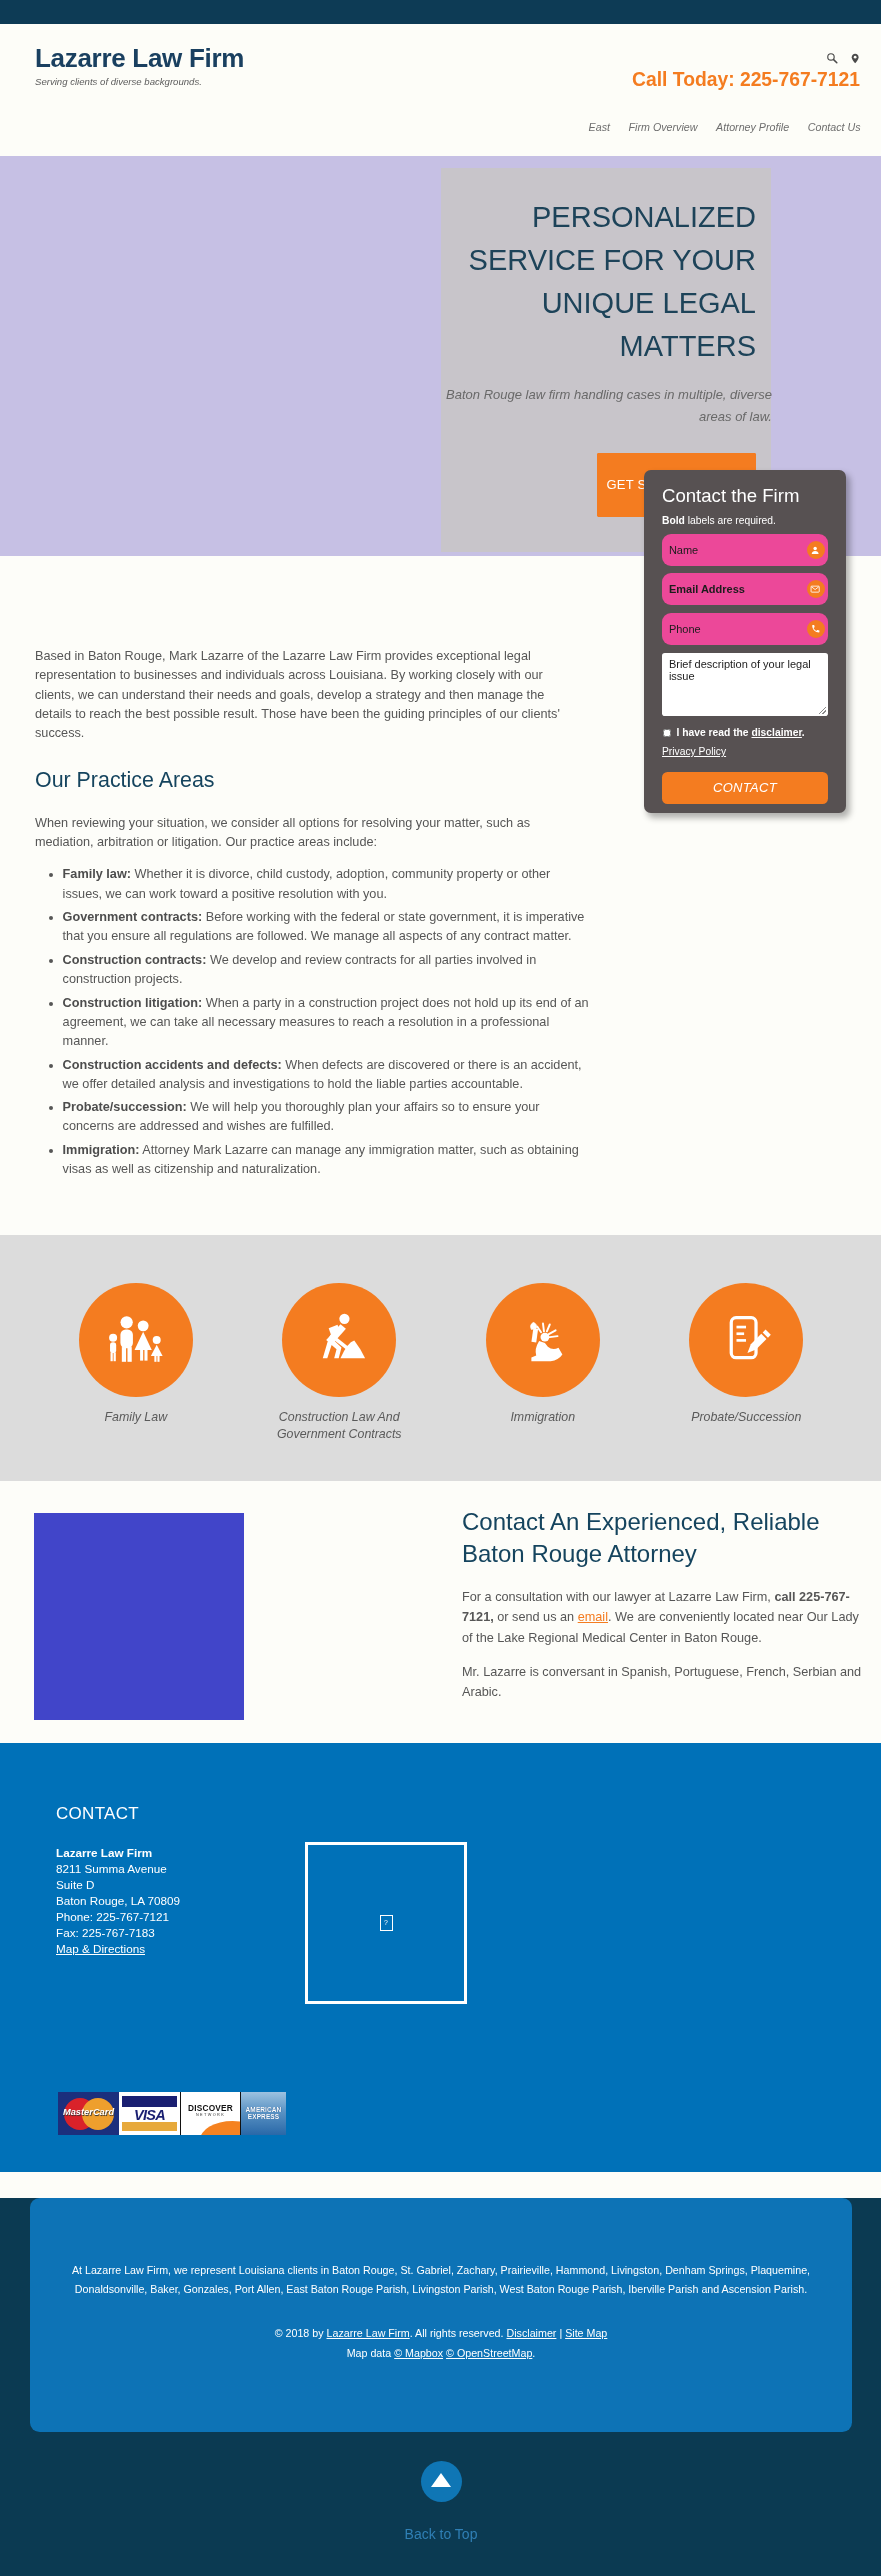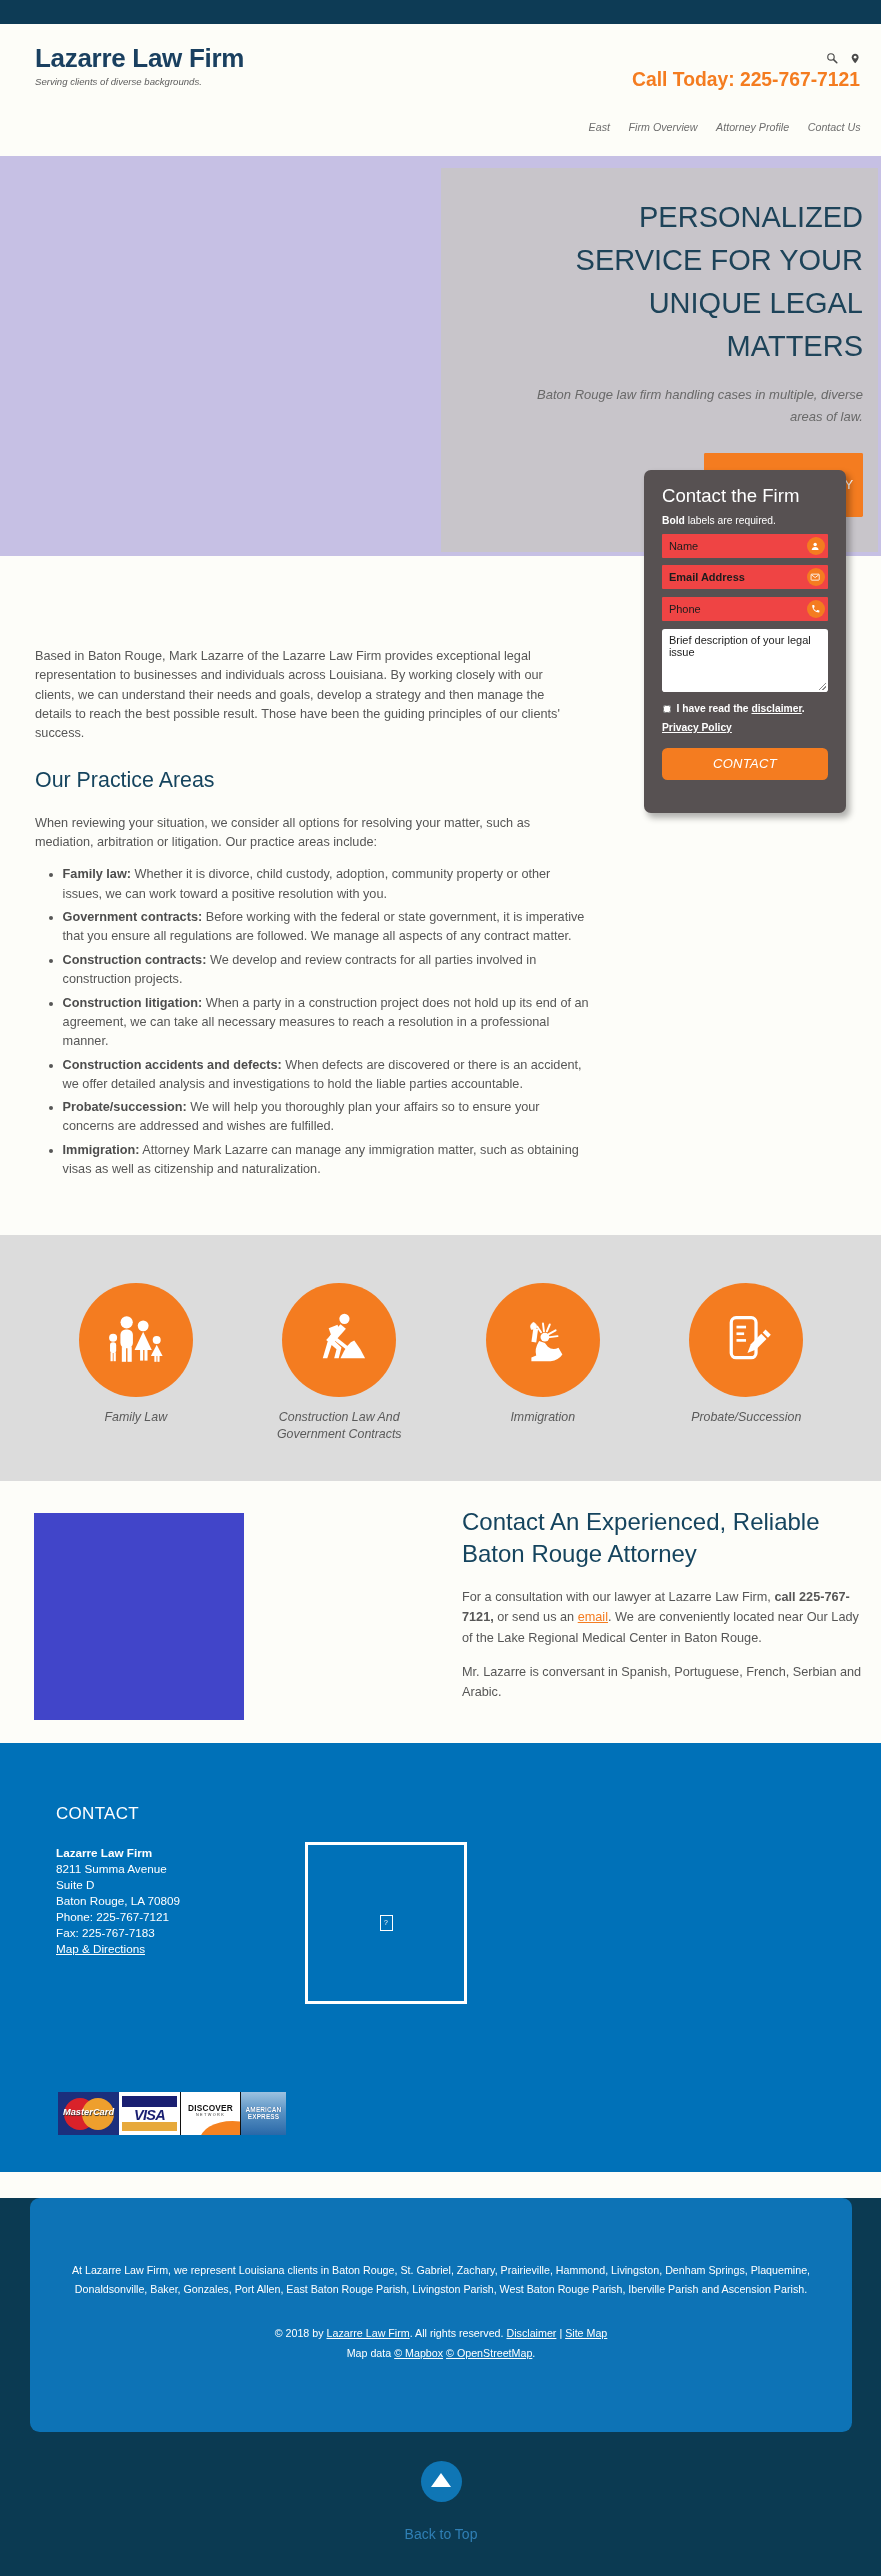--- a/index.html
+++ b/index.html
@@ -15,43 +15,43 @@
   .logo{font-size:26px;font-weight:bold;color:#1a4060;line-height:32px;letter-spacing:-0.3px;cursor:pointer;}
   .tagline{font-size:9.6px;font-style:italic;color:#5c5c5c;margin-top:2.1px;}
   .header-icons{position:absolute;right:22px;top:27.6px;display:flex;gap:11.7px;align-items:center;}
   .header-icons span{cursor:pointer;display:inline-flex;}
   .call-today{position:absolute;right:22px;top:45px;font-size:19.3px;font-weight:bold;color:#f47c20;cursor:pointer;}
   .main-nav{position:absolute;right:21.4px;top:97px;display:flex;gap:18.6px;}
   .main-nav a{font-size:10.7px;font-style:italic;color:#6e6e6e;text-decoration:none;cursor:pointer;}
 
   
   .hero{position:relative;height:400px;background:#c6c0e4;}
-  .hero-box{position:absolute;left:441px;top:12.4px;width:437px;height:384px;background:#c8c5ca;box-sizing:border-box;padding:27.6px 15px 0 0;text-align:right;}
+  .hero-box{position:absolute;left:441px;top:12.4px;width:330px;height:384px;background:#c8c5ca;box-sizing:border-box;padding:27.6px 15px 0 0;text-align:right;}
   .hero-heading{width:307px;margin-left:auto;font-size:29px;font-weight:400;color:#1d4359;line-height:43px;}
   .hero-sub{width:331px;margin-left:auto;font-size:13px;font-style:italic;color:#696969;line-height:21.4px;margin-top:16.5px;}
   .hero-cta{margin:26px 0 0 auto;width:159px;height:64px;background:#f47c20;color:#fff;display:flex;align-items:center;justify-content:center;text-align:center;font-size:13px;line-height:18.6px;letter-spacing:0.2px;border:none;cursor:pointer;border-radius:1.4px;font-family:"Liberation Sans",sans-serif;}
 
   
   .form-panel{position:absolute;left:644px;top:470px;width:202px;height:343px;background:#575152;border-radius:6.9px;box-sizing:border-box;padding:15px 18px;z-index:5;box-shadow:3.4px 4.1px 6.9px rgba(0,0,0,0.3);color:#fff;}
   .form-title{font-size:18.6px;font-weight:400;color:#fff;}
   .form-note{font-size:10.3px;margin-top:8.3px;}
   .form-note b{font-weight:bold;margin-top:39px;}
   .field{position:relative;margin-top:7.6px;}
-  .field input{width:100%;height:24px;box-sizing:border-box;border:none;border-radius:1px;padding:0 25px 0 6.9px;font-size:11px;font-family:"Liberation Sans",sans-serif;color:#111;background:#ef4444;}
+  .field input{width:100%;height:32px;box-sizing:border-box;border:none;border-radius:9px;padding:0 25px 0 6.9px;font-size:11px;font-family:"Liberation Sans",sans-serif;color:#111;background:#ec4899;}
   .field input::placeholder{color:#1c1c1c;opacity:1;}
   .field input.bold-ph::placeholder{font-weight:bold;}
   .field textarea{width:100%;height:63px;box-sizing:border-box;border:none;border-radius:2.8px;padding:5.5px 6.9px;font-size:11px;font-family:"Liberation Sans",sans-serif;color:#111;background:#fff;resize:none;}
   .field textarea::placeholder{color:#1c1c1c;opacity:1;}
   .field-icon{position:absolute;right:3.4px;top:50%;transform:translateY(-50%);width:18px;height:18px;border-radius:50%;background:#f47c20;display:flex;align-items:center;justify-content:center;cursor:pointer;}
   .resize-grip{position:absolute;right:2.1px;bottom:4.1px;width:7.6px;height:7.6px;background:
     linear-gradient(135deg,transparent 0 55%,#8a8a8a 55% 62%,transparent 62% 75%,#8a8a8a 75% 82%,transparent 82%);}
   .check-row{margin-top:8.3px;font-size:10.3px;font-weight:bold;line-height:14.5px;}
   .check-row input{width:7.6px;height:7.6px;margin:0 5.5px 0 1.4px;vertical-align:middle;}
   .check-row .lnk{text-decoration:underline;color:#fff;cursor:pointer;}
-  .privacy{margin-top:5.5px;font-size:10.3px;font-weight:bold;}
+  .privacy{margin-top:5.5px;font-size:10.3px;}
   .privacy a{color:#fff;text-decoration:underline;cursor:pointer;}
   .contact-btn{margin-top:15px;width:100%;height:32px;background:#f47c20;border:none;border-radius:5.5px;color:#fff;font-size:13px;font-style:italic;letter-spacing:0.3px;cursor:pointer;font-family:"Liberation Sans",sans-serif;}
 
   
   .main-intro{height:679px;background:#fdfdf9;box-sizing:border-box;padding:59px 0 0 35px;}
   .h1{font-size:27.6px;font-weight:bold;color:#43474b;letter-spacing:-0.3px;}
   .body-text{width:529px;font-size:12.7px;color:#565656;line-height:19.3px;}
   .main-intro .p1{margin-top:32px;}
   .h2{font-size:21.4px;font-weight:400;color:#15445e;margin-top:25px;}
   .main-intro .p2{margin-top:20.7px;}

